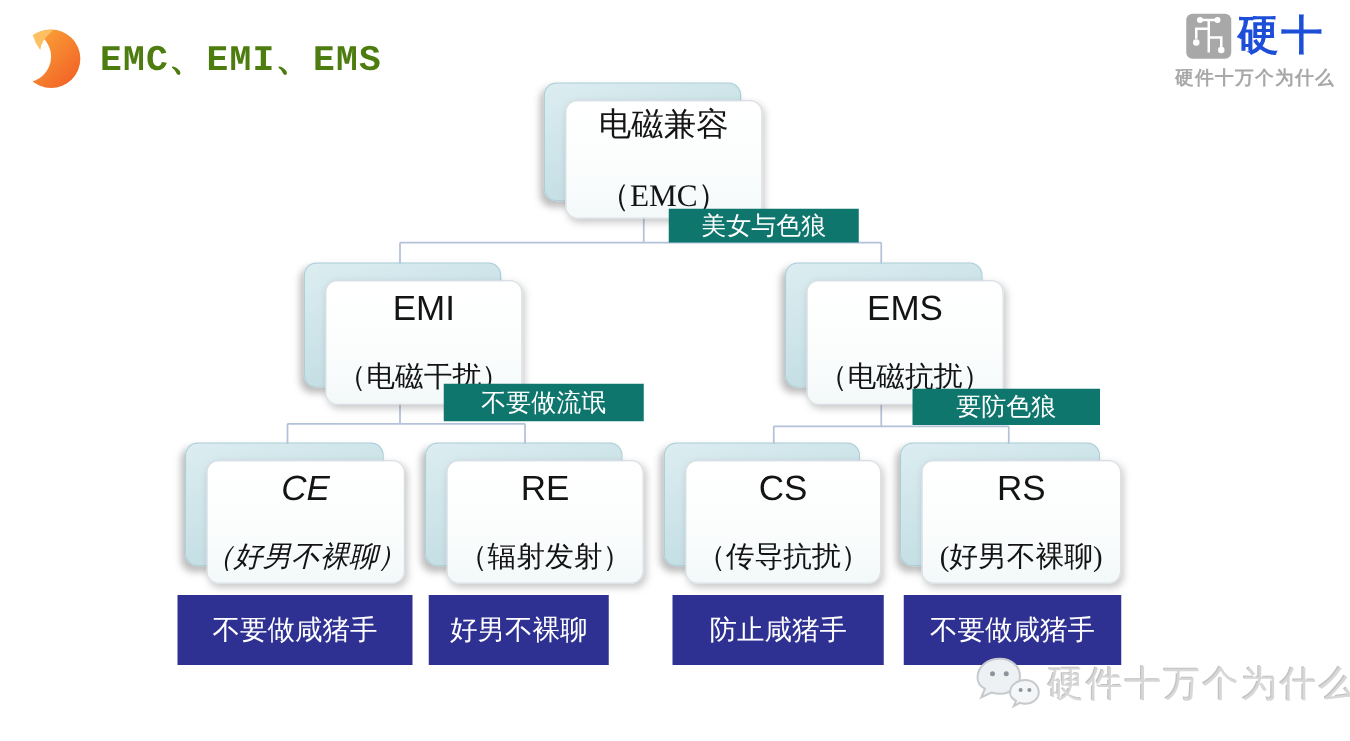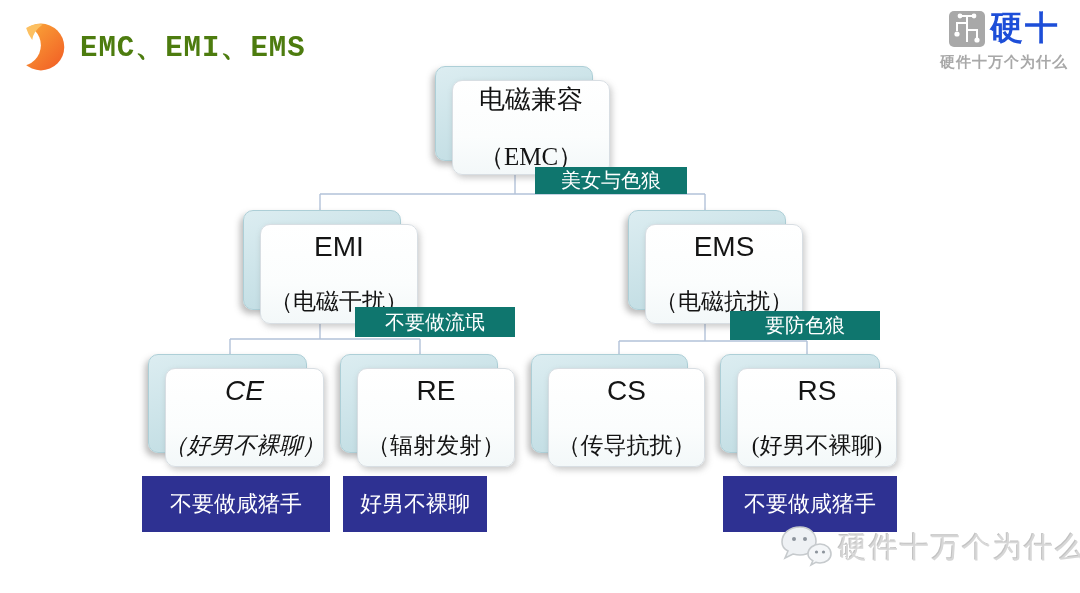--- a/index.html
+++ b/index.html
@@ -159,20 +159,21 @@
   <div class="node pos-rs">
     <div class="back"></div>
     <div class="front">
       <div class="acronym">RS</div>
       <div class="cjk">(好男不裸聊)</div>
     </div>
   </div>
 
   <div class="note note-1">不要做咸猪手</div>
   <div class="note note-2">好男不裸聊</div>
+  <div class="note note-3">防止咸猪手</div>
   <div class="note note-4">不要做咸猪手</div>
 
   <div class="watermark">
     <svg width="56" height="48" viewBox="0 0 56 48">
       <path d="M4 18 C4 9 12 3 22 3 C31 3 38 9 38 17 C38 25 31 31 22 31 C19 31 17 30.5 15 30
                L7 34 L10 27 C6 25 4 22 4 18 Z" fill="#eef1f4" stroke="#c6cacd" stroke-width="1.6"></path>
       <circle cx="16" cy="15" r="2" fill="#8d949c"></circle>
         <circle cx="27" cy="15" r="2" fill="#8d949c"></circle>
       <path d="M30 30 C30 24 36 20 42 20 C48 20 53 24 53 30 C53 35 48 39 42 39
                C40.5 39 39 38.7 37.8 38.3 L33 41 L34.8 36.7 C31.8 35 30 32.8 30 30 Z" fill="#f4f6f8" stroke="#c6cacd" stroke-width="1.6"></path>

